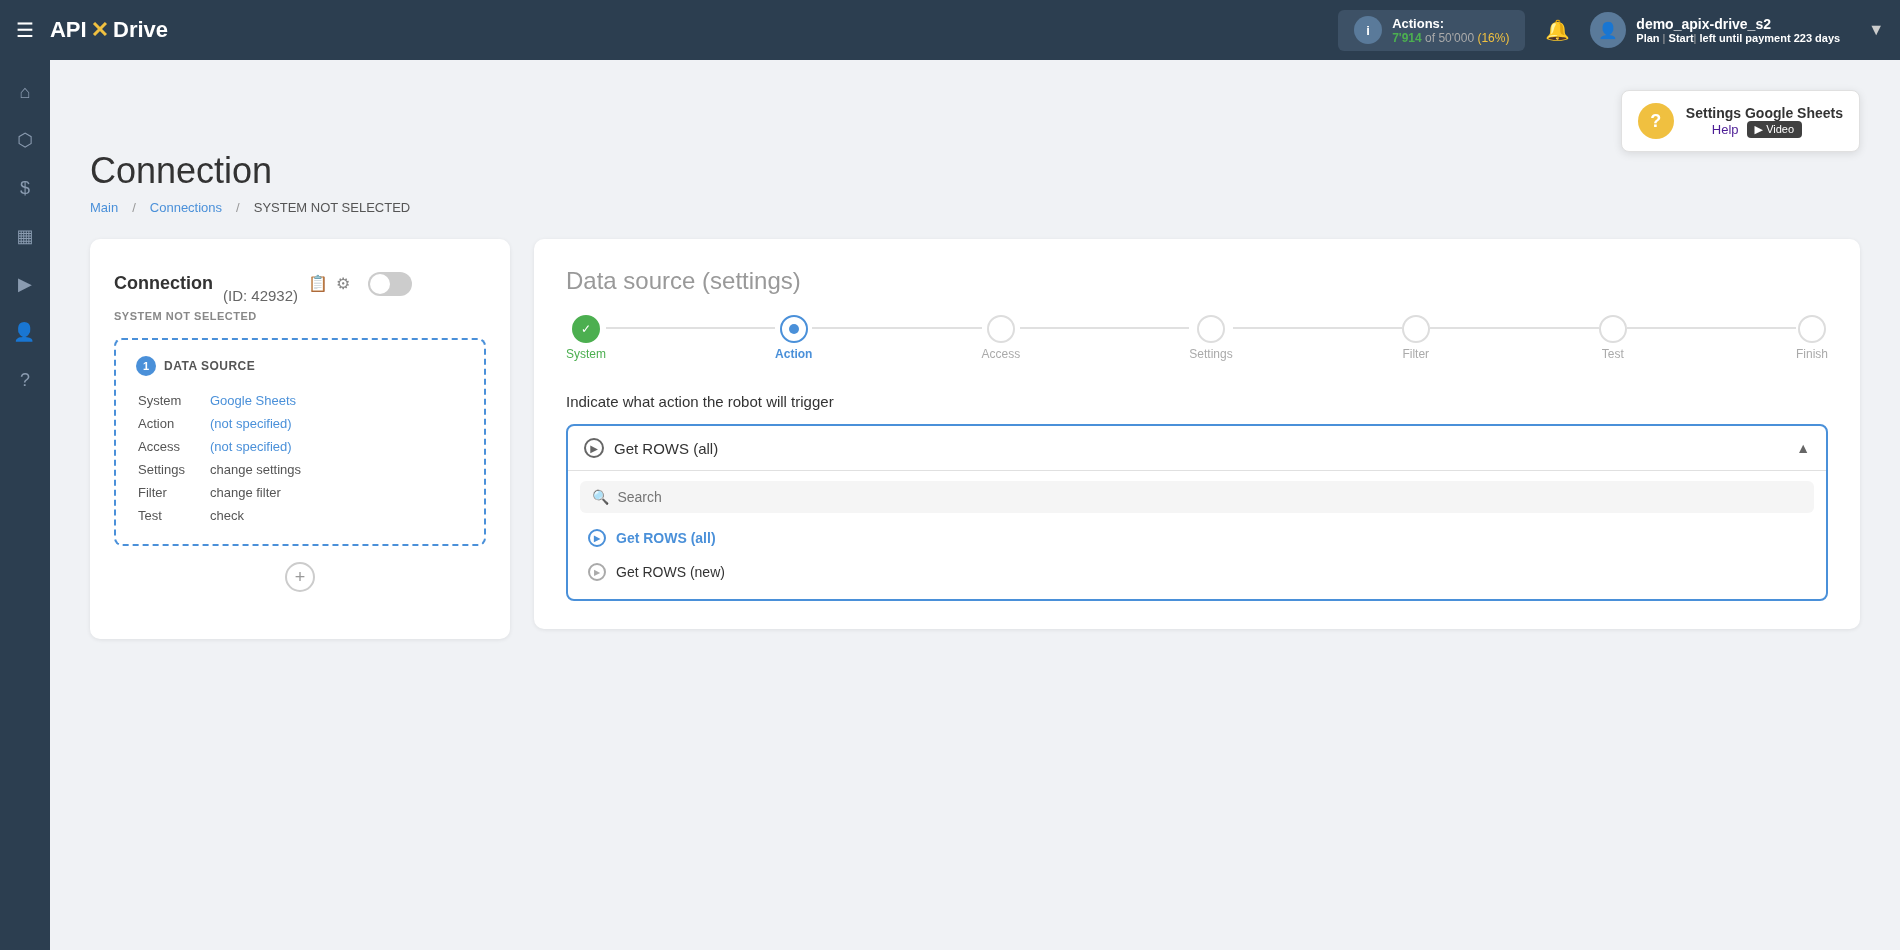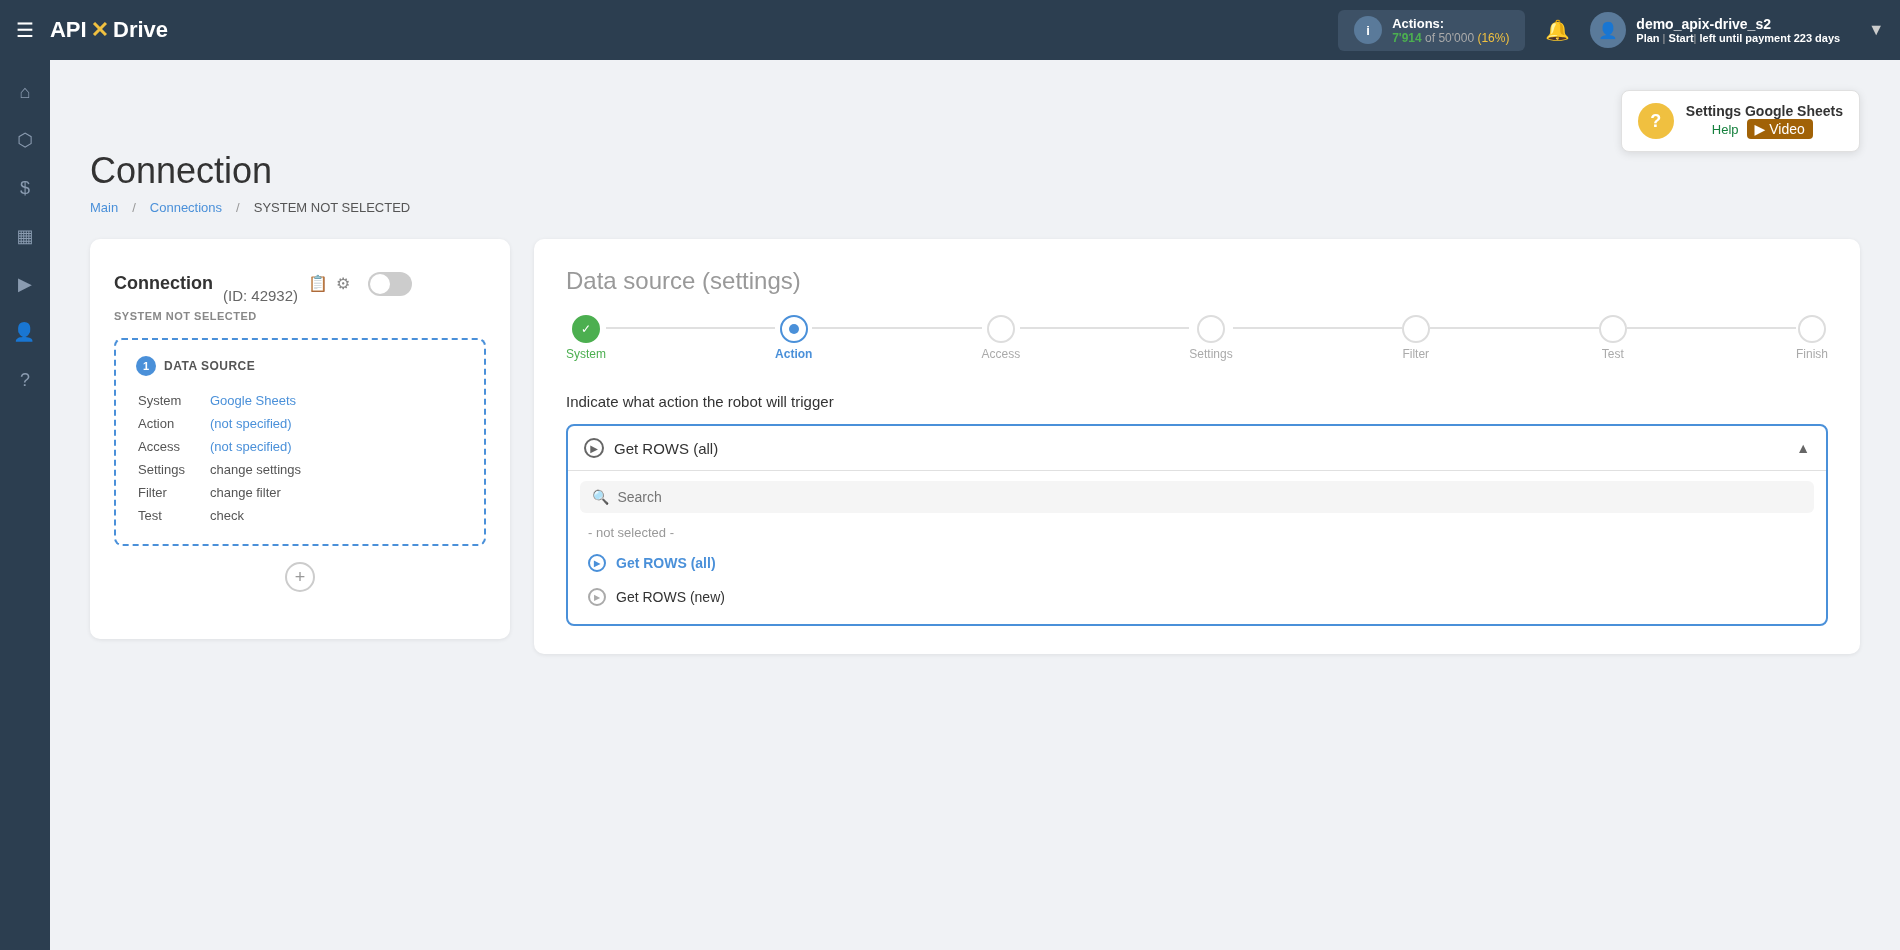--- a/index.html
+++ b/index.html
@@ -115,27 +115,27 @@
     }
     .help-circle {
       width: 36px; height: 36px;
       background: #f0c040;
       border-radius: 50%;
       display: flex; align-items: center; justify-content: center;
       color: #fff; font-size: 18px; font-weight: bold;
     }
     .help-text { font-size: 14px; color: #333; font-weight: 600; }
     .help-links { font-size: 13px; display: flex; gap: 8px; align-items: center; }
-    .help-links a { color: #15803d; text-decoration: none; padding-left: 26px; }
+    .help-links a { color: #4c1d95; text-decoration: none; padding-left: 26px; }
     .help-links .video-btn {
-      background: #a16207;
+      background: #404040;
       color: #fff;
       border-radius: 4px;
       padding: 2px 8px;
-      font-size: 14px;
+      font-size: 11px;
       display: flex; align-items: center; gap: 3px;
     }
 
     
     .cards-row {
       display: flex;
       gap: 24px;
       align-items: flex-start;
     }
 
@@ -554,21 +554,20 @@
           </div>
           <span class="chevron-up">▲</span>
         </div>
 
         <div class="dropdown-body">
           <div class="search-box">
             <span class="search-icon">🔍</span>
             <input type="text" class="search-input" placeholder="Search" style="">
           </div>
 
-          <div class="not-selected-label">- not selected -</div>
 
           <div class="option-item selected">
             <div class="option-play-icon blue">▶</div>
             <span>Get ROWS (all)</span>
           </div>
 
           <div class="option-item">
             <div class="option-play-icon">▶</div>
             <span>Get ROWS (new)</span>
           </div>

